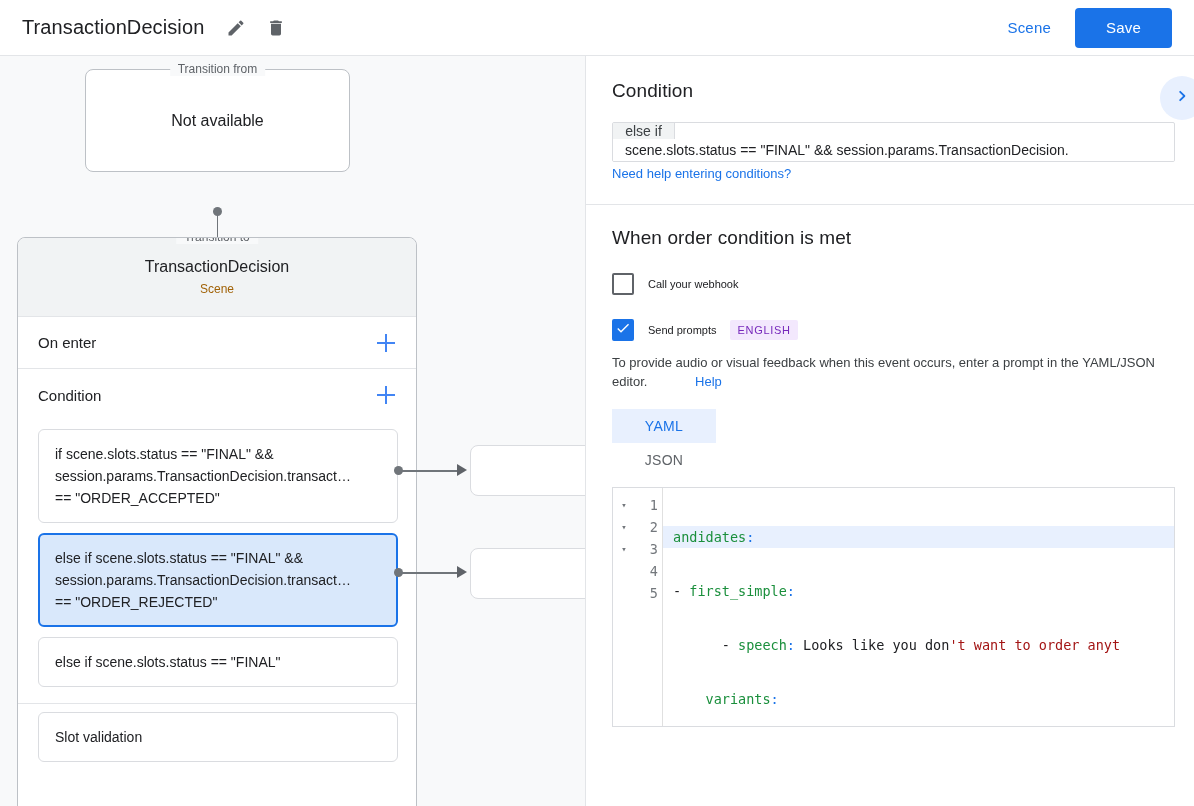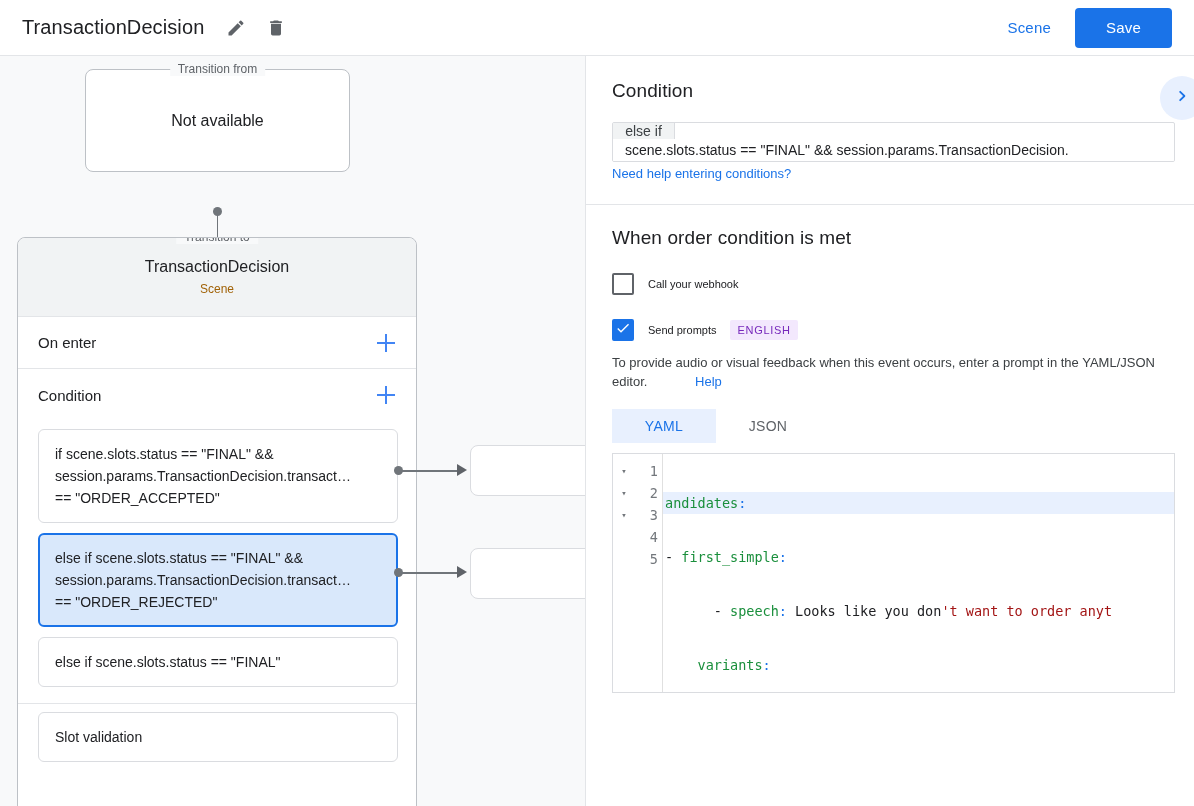--- a/index.html
+++ b/index.html
@@ -223,21 +223,21 @@
     font-size: 11px; letter-spacing: .7px;
     padding: 4px 7px; border-radius: 2px;
   }
   .helptext {
     margin-top: 12px; font-size: 13px; line-height: 19px;
     color: #3c4043; width: 560px;
   }
   .helptext a { color: #1a73e8; text-decoration: none; cursor: pointer; margin-left: 44px; }
 
   
-  .tabs { display: flex; margin-top: 18px; }
+  .tabs { display: flex; margin-top: 18px; flex-direction: column; }
   .tab {
     width: 104px; height: 34px; display: flex;
     align-items: center; justify-content: center;
     font-size: 14px; color: #5f6368; cursor: pointer;
     letter-spacing: .3px;
   }
   .tab.active { background: #e8f0fe; color: #1a73e8; }
 
   
   .editor {
@@ -264,21 +264,21 @@
     border-right: 1px solid #e0e0e0;
     padding-top: 6px; text-align: right;
     padding-right: 4px;
     color: #73777c;
   }
   .gutter-num div { height: 22px; line-height: 22px; }
   .code {
     flex: 1; padding-top: 6px; position: relative;
     white-space: pre; overflow: hidden;
   }
-  .code .ln { height: 22px; line-height: 22px; padding-left: 2px; }
+  .code .ln { height: 22px; line-height: 22px; padding-left: 10px; }
   .code .ln.cur { background: #e8f0fe; }
   .k { color: #1a8f3c; }
   .p { color: #1a73e8; }
   .s { color: #202124; }
   .q { color: #a31515; }
 </style>
 </head>
 <body>
 
 <div class="topbar">

